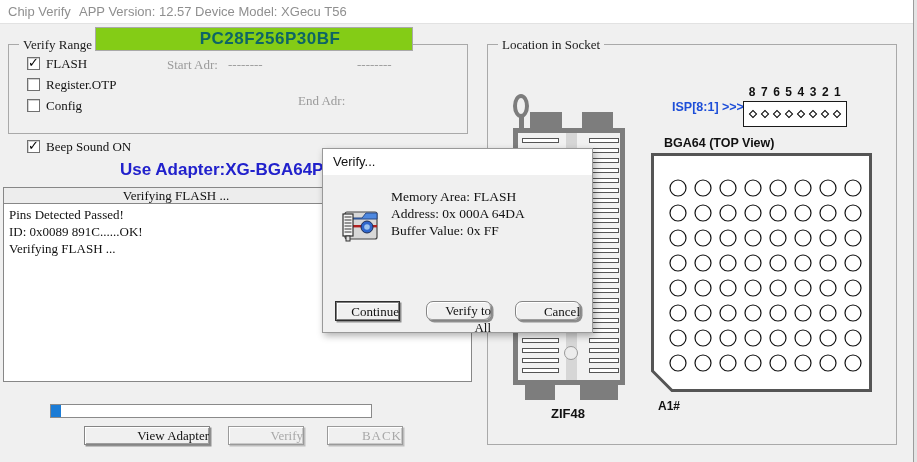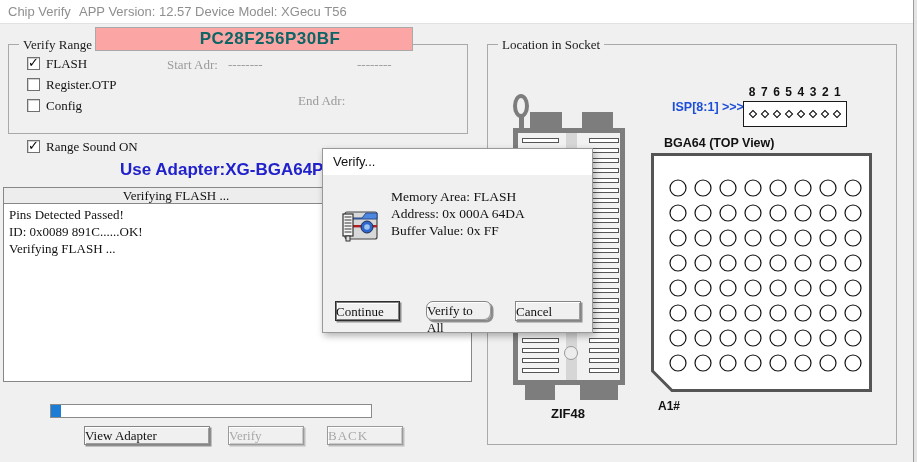--- a/index.html
+++ b/index.html
@@ -13,21 +13,21 @@
   .title-left { left:8px; }
   .title-right { left:79px; }
 
   
   .groupbox { border:1px solid #a9a9a9; }
   .gb-verify { left:8px; top:44px; width:460px; height:90px; }
   .gb-socket { left:487px; top:44px; width:410px; height:401px; }
   .gb-label { position:absolute; left:10px; top:-8px; background:#f0f0f0; padding:0 4px; font-size:13px; color:#1a1a1a; white-space:nowrap; }
 
   
-  .chipbox { left:95px; top:27px; width:318px; height:24px; background:#fca5a5; border:1px solid #a9a9a9; z-index:2; text-align:center; line-height:22px;padding-left:32px; }
+  .chipbox { left:95px; top:27px; width:318px; height:24px; background:#84cc16; border:1px solid #a9a9a9; z-index:2; text-align:center; line-height:22px;padding-left:32px; }
   .chipbox span { font-family:"Liberation Sans", sans-serif; font-weight:bold; font-size:17px; color:#0d6565; letter-spacing:.5px; }
 
   
   .checkbox { position:absolute; width:13px; height:13px; background:#fff; border:1px solid #707070; box-shadow:inset 1px 1px 0 rgba(0,0,0,.18); cursor:default; }
   .checkbox .mark { display:none; position:absolute; left:0px; top:-3px; font-size:13px; font-weight:bold; color:#000; font-family:"DejaVu Sans", sans-serif; }
   .checkbox.checked .mark { display:block; }
   .cb-label { position:absolute; font-size:13px; color:#111; white-space:nowrap; }
   .dim { color:#9b9b9b; }
 
   
@@ -37,21 +37,21 @@
   .log-header { left:3px; top:187px; width:469px; height:17px; background:#ededed; border:1px solid #878787; z-index:1; }
   .log-header span { position:absolute; left:0; top:0; width:344px; text-align:center; font-size:13px; color:#111; }
   .log-box { left:3px; top:203px; width:469px; height:179px; background:#fff; border:1px solid #878787; border-top:none; padding:3px 5px; }
   .log-box div { font-size:13px; line-height:17px; color:#111; white-space:pre; }
 
   
   .progress { left:50px; top:404px; width:322px; height:14px; background:#fff; border:1px solid #8a8a8a; }
   .progress-fill { height:100%; background:#1b7cd6; width:0; }
 
   
-  .btn { position:absolute; background:#f0f0f0; border:1px solid #858585; box-shadow:inset 1px 1px 0 #ffffff, inset -1px -1px 0 #9e9e9e, 1.5px 1.5px 0 #8f8f8f; font-family:"Liberation Serif", serif; font-size:13px; color:#111; text-align:left; cursor:default; }
+  .btn { position:absolute; background:#f0f0f0; border:1px solid #858585; box-shadow:inset 1px 1px 0 #ffffff, inset -1px -1px 0 #9e9e9e, 1.5px 1.5px 0 #8f8f8f; font-family:"Liberation Serif", serif; font-size:13px; color:#111; text-align:right; cursor:default; }
   .btn.disabled { color:#a8a8a8; border-color:#9a9a9a; box-shadow:inset 1px 1px 0 #ffffff, inset -1px -1px 0 #c9c9c9, 1.5px 1.5px 0 #bdbdbd; }
   .btn-viewadapter { left:84px; top:426px; width:126px; height:19px; line-height:17px; }
   .btn-verify { left:228px; top:426px; width:76px; height:19px; line-height:17px; }
   .btn-back { left:327px; top:426px; width:76px; height:19px; line-height:17px; letter-spacing:1px; }
 
   
   .socket { left:505px; top:88px; width:130px; height:332px; z-index:0; }
   .socket > div { position:absolute; }
   .lever-ring { left:8px; top:6px; width:16px; height:24px; border:4px solid #7d7d7d; border-radius:50%; background:#f0f0f0; }
   .lever-stem { left:14px; top:28px; width:5px; height:14px; background:#7d7d7d; }
@@ -88,21 +88,21 @@
   
   .dialog { left:322px; top:140px; width:271px; height:185px; background:#f0f0f0; border:1px solid #999; box-shadow:2px 3px 7px rgba(0,0,0,.3); z-index:10;margin-top:8px; }
   .dialog-titlebar { position:absolute; left:0; top:0; width:100%; height:26px; background:#fff; }
   .dialog-titlebar span { position:absolute; left:10px; top:5px; font-family:"Liberation Sans", sans-serif; font-size:13px; color:#111; }
   .dialog-icon { position:absolute; left:18px; top:56px; }
   .dialog-info { position:absolute; left:68px; top:39px; }
   .dialog-info div { font-size:13.5px; line-height:17px; color:#111; white-space:pre; }
   .dlg-btn { height:20px; line-height:17px; }
   .dlg-continue { left:12px; top:152px; width:65px; border:1px solid #2e2e2e; box-shadow:inset 0 0 0 1px #7d7d7d, inset 2px 2px 0 #ffffff, 1.5px 1.5px 0 #8f8f8f; }
   .dlg-verifyall { left:103px; top:152px; width:66px;border-radius:7px; }
-  .dlg-cancel { left:192px; top:152px; width:66px; }
+  .dlg-cancel { left:192px; top:152px; width:66px;border-radius:7px; }
 </style>
 </head>
 <body>
 
 <div class="abs titlebar">
   <span class="title-left">Chip Verify</span>
   <span class="title-right">APP Version: 12.57 Device Model: XGecu T56</span>
 </div>
 
 <div class="abs chipbox">
@@ -125,21 +125,21 @@
 
 <div class="checkbox" style="left:27px; top:78px;"></div>
 <span class="cb-label" style="left:46px; top:77px;">Register.OTP</span>
 
 <div class="checkbox" style="left:27px; top:99px;"></div>
 <span class="cb-label" style="left:46px; top:98px;">Config</span>
 
 <div class="checkbox checked" style="left:27px; top:140px;">
     <span class="mark">✓</span>
   </div>
-<span class="cb-label" style="left:46px; top:139px;">Range Sound ON</span>
+<span class="cb-label" style="left:46px; top:139px;">Beep Sound ON</span>
 
 <div class="abs adapter">Use Adapter:XG-BGA64P(P2)</div>
 
 <div class="abs log-header">
   <span>Verifying FLASH ...</span>
 </div>
 <div class="abs log-box">
   <div>Pins Detected Passed!</div>
   <div>ID: 0x0089 891C......OK!</div>
   <div>Verifying FLASH ...</div>

